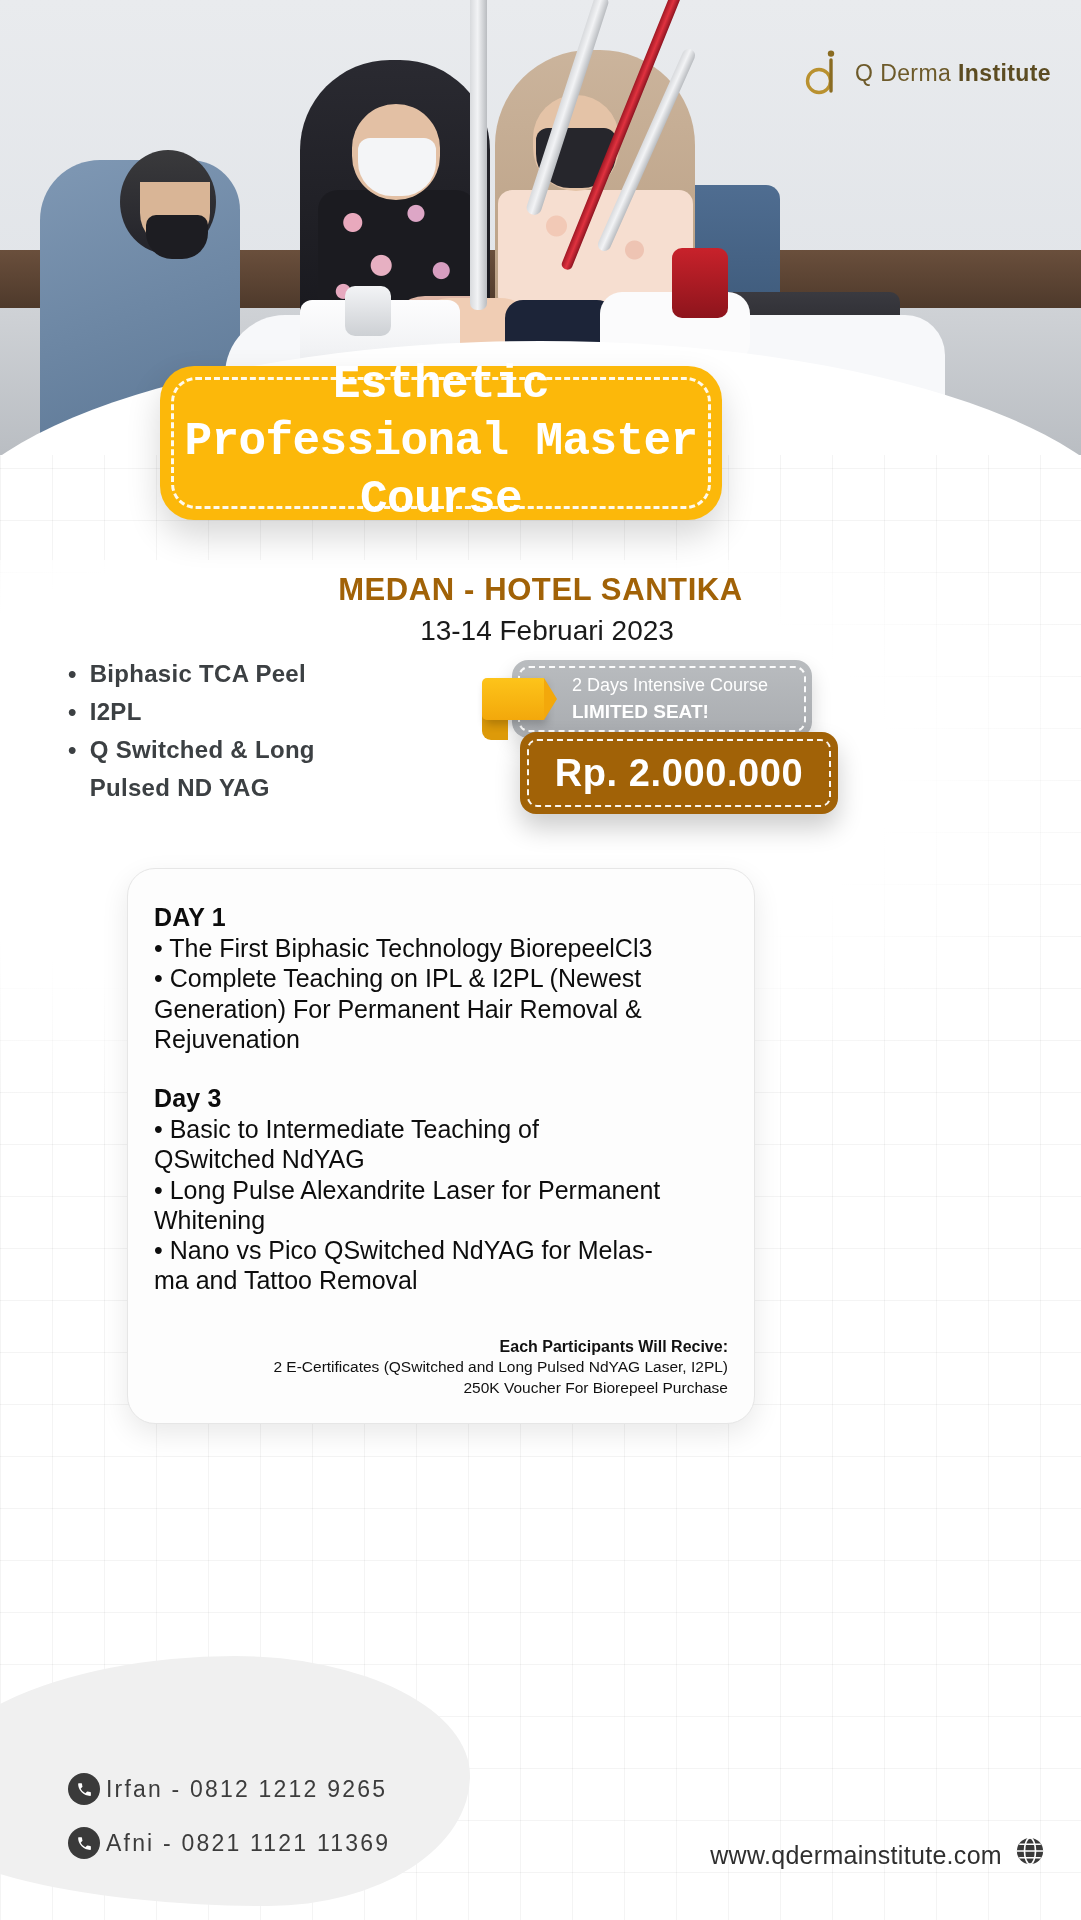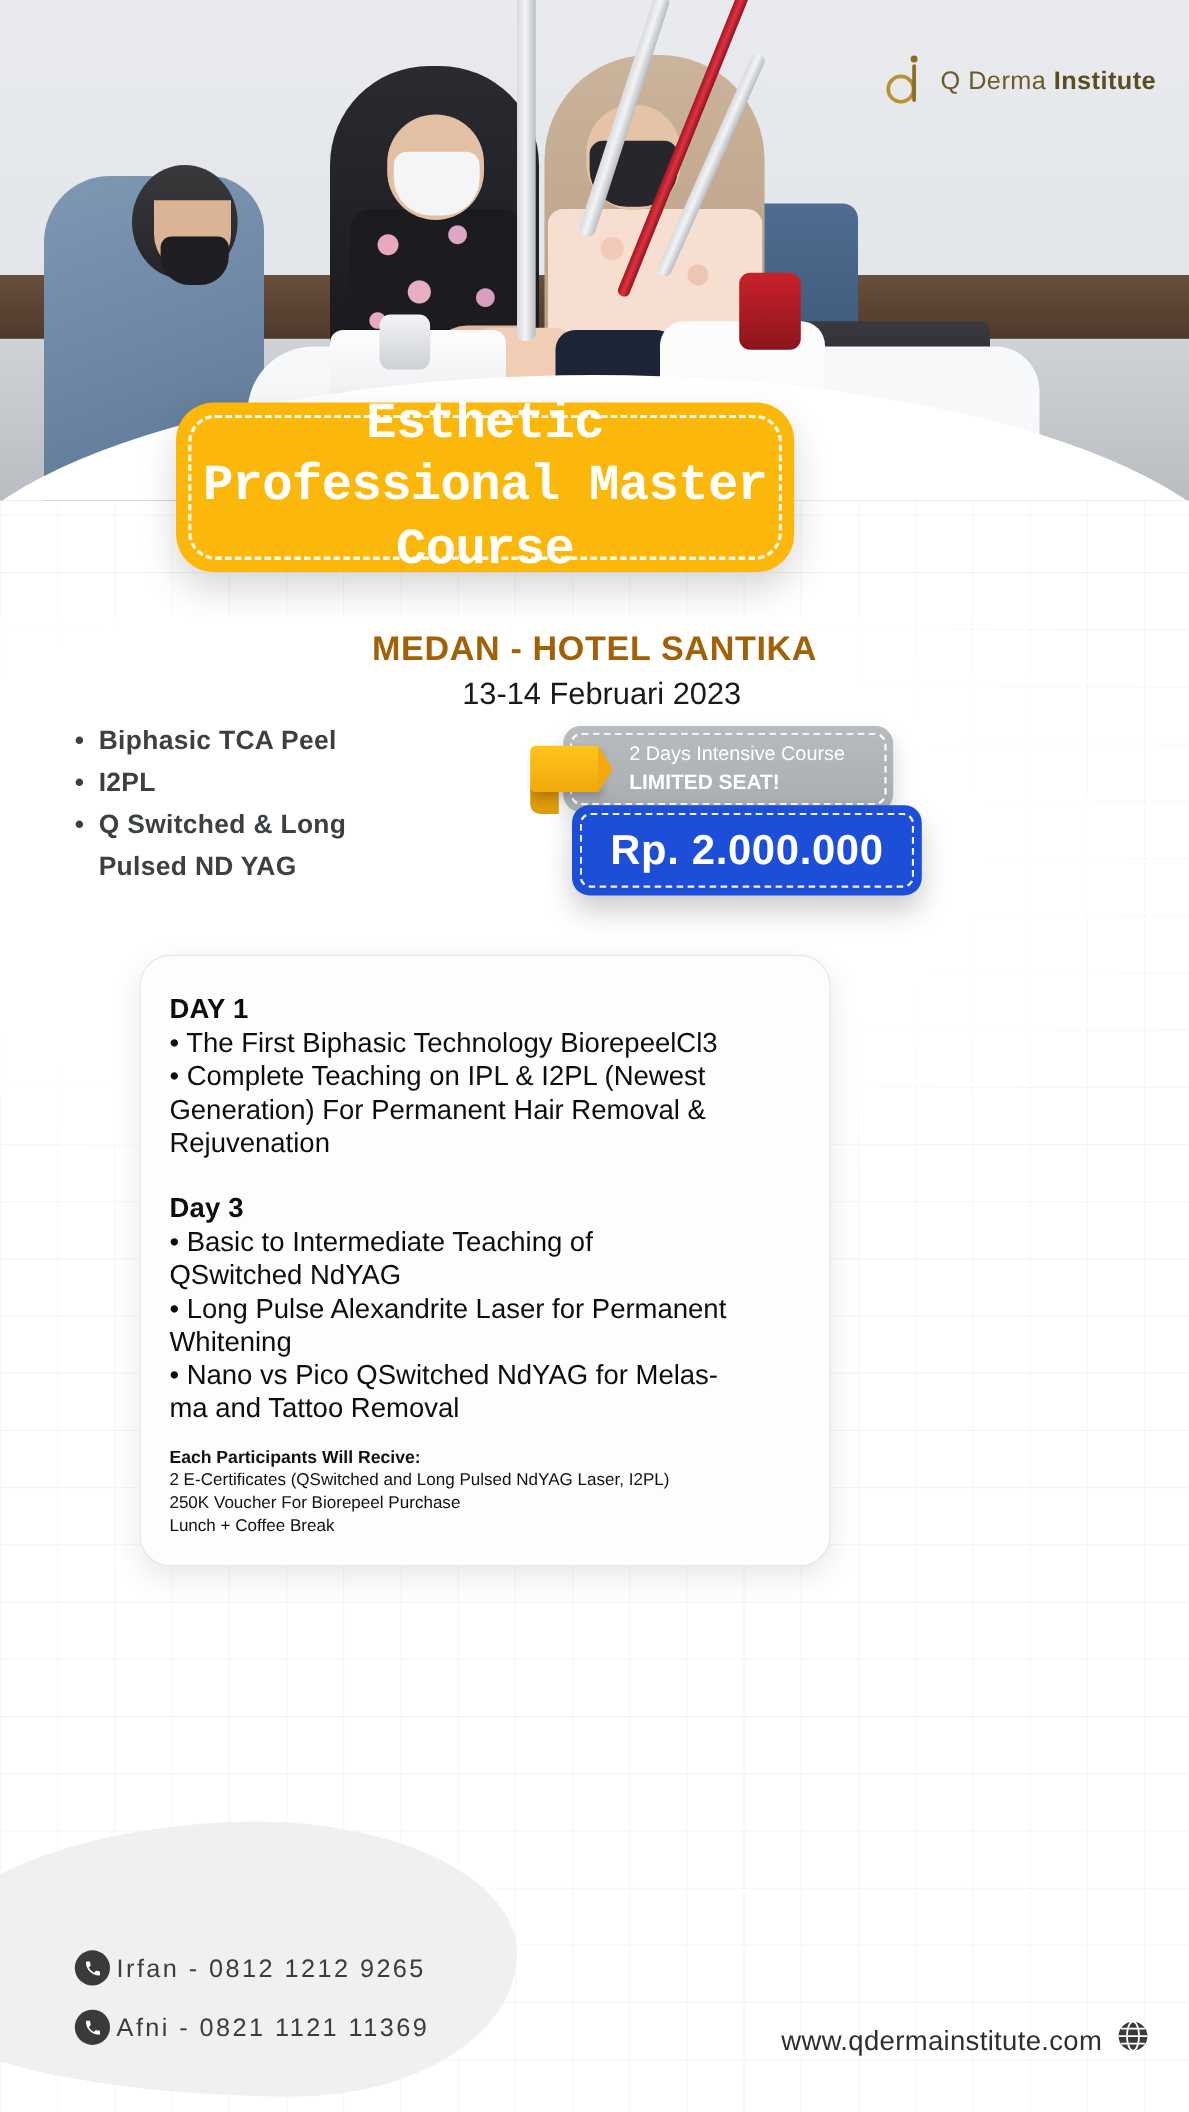--- a/index.html
+++ b/index.html
@@ -158,39 +158,39 @@
   #ribbon:after{
     content:"";position:absolute;right:-13px;top:0;border-top:21px solid transparent;
     border-bottom:21px solid transparent;border-left:13px solid #f3a80b;
   }
   #ribbon-tail{
     position:absolute;left:-16px;top:54px;width:26px;height:26px;
     background:#dd9a09;border-radius:0 0 0 9px;z-index:2;
   }
   #price-box{
     position:absolute;left:22px;top:72px;width:318px;height:82px;
-    background:#1d4ed8;border-radius:16px;
+    background:#a16207;border-radius:16px;
     box-shadow:0 14px 26px rgba(0,0,0,.2);
     display:flex;align-items:center;justify-content:center;
   }
   #price-box-inner{position:absolute;inset:7px;border:2px dashed rgba(255,255,255,.95);border-radius:10px;}
   #price-text{position:relative;z-index:2;color:#fff;font-weight:bold;font-size:38px;letter-spacing:.6px;}
 
   
   #schedule-card{
     position:absolute;left:127px;top:868px;width:628px;height:556px;z-index:8;
     background:#fdfdfd;border:1px solid #e6e6e6;border-radius:28px;
     box-shadow:0 10px 28px rgba(0,0,0,.09);
     padding:34px 26px 0 26px;
   }
   .day-title{font-size:25px;font-weight:bold;color:#0d0d0d;letter-spacing:.2px;}
   .day-body{font-size:25px;color:#0d0d0d;line-height:1.21;white-space:pre-line;margin-top:1px;}
   #day2-title{margin-top:30px;}
   #receive-block{
-    position:absolute;left:26px;right:26px;bottom:24px;text-align:left;
+    position:absolute;left:26px;right:26px;bottom:24px;text-align:right;
     font-size:15.5px;color:#111;line-height:1.35;
   }
   #receive-head{font-weight:bold;font-size:16px;}
 
   
   #blob{
     position:absolute;left:-90px;top:1656px;width:560px;height:250px;
     background:#f0f0f0;border-radius:58% 42% 36% 64% / 62% 48% 52% 38%;
     z-index:3;
   }
@@ -326,21 +326,20 @@
 QSwitched NdYAG
 • Long Pulse Alexandrite Laser for Permanent
 Whitening
 • Nano vs Pico QSwitched NdYAG for Melas-
 ma and Tattoo Removal</div>
 
   <div id="receive-block">
     <div id="receive-head">Each Participants Will Recive:</div>
     <div>2 E-Certificates (QSwitched and Long Pulsed NdYAG Laser, I2PL)</div>
     <div>250K Voucher For Biorepeel Purchase</div>
-    <div>Lunch + Coffee Break</div>
   </div>
 </div>
 
 <div id="contacts">
   <div class="contact-row">
     <span class="phone-icon">
       <svg viewBox="0 0 24 24" aria-hidden="true">
           <path d="M6.6 10.8a15.1 15.1 0 0 0 6.6 6.6l2.2-2.2a1 1 0 0 1 1-.25 11.4 11.4 0 0 0 3.6.58 1 1 0 0 1 1 1V20a1 1 0 0 1-1 1A17 17 0 0 1 3 4a1 1 0 0 1 1-1h3.5a1 1 0 0 1 1 1 11.4 11.4 0 0 0 .58 3.6 1 1 0 0 1-.25 1z"></path>
         </svg>
     </span>

